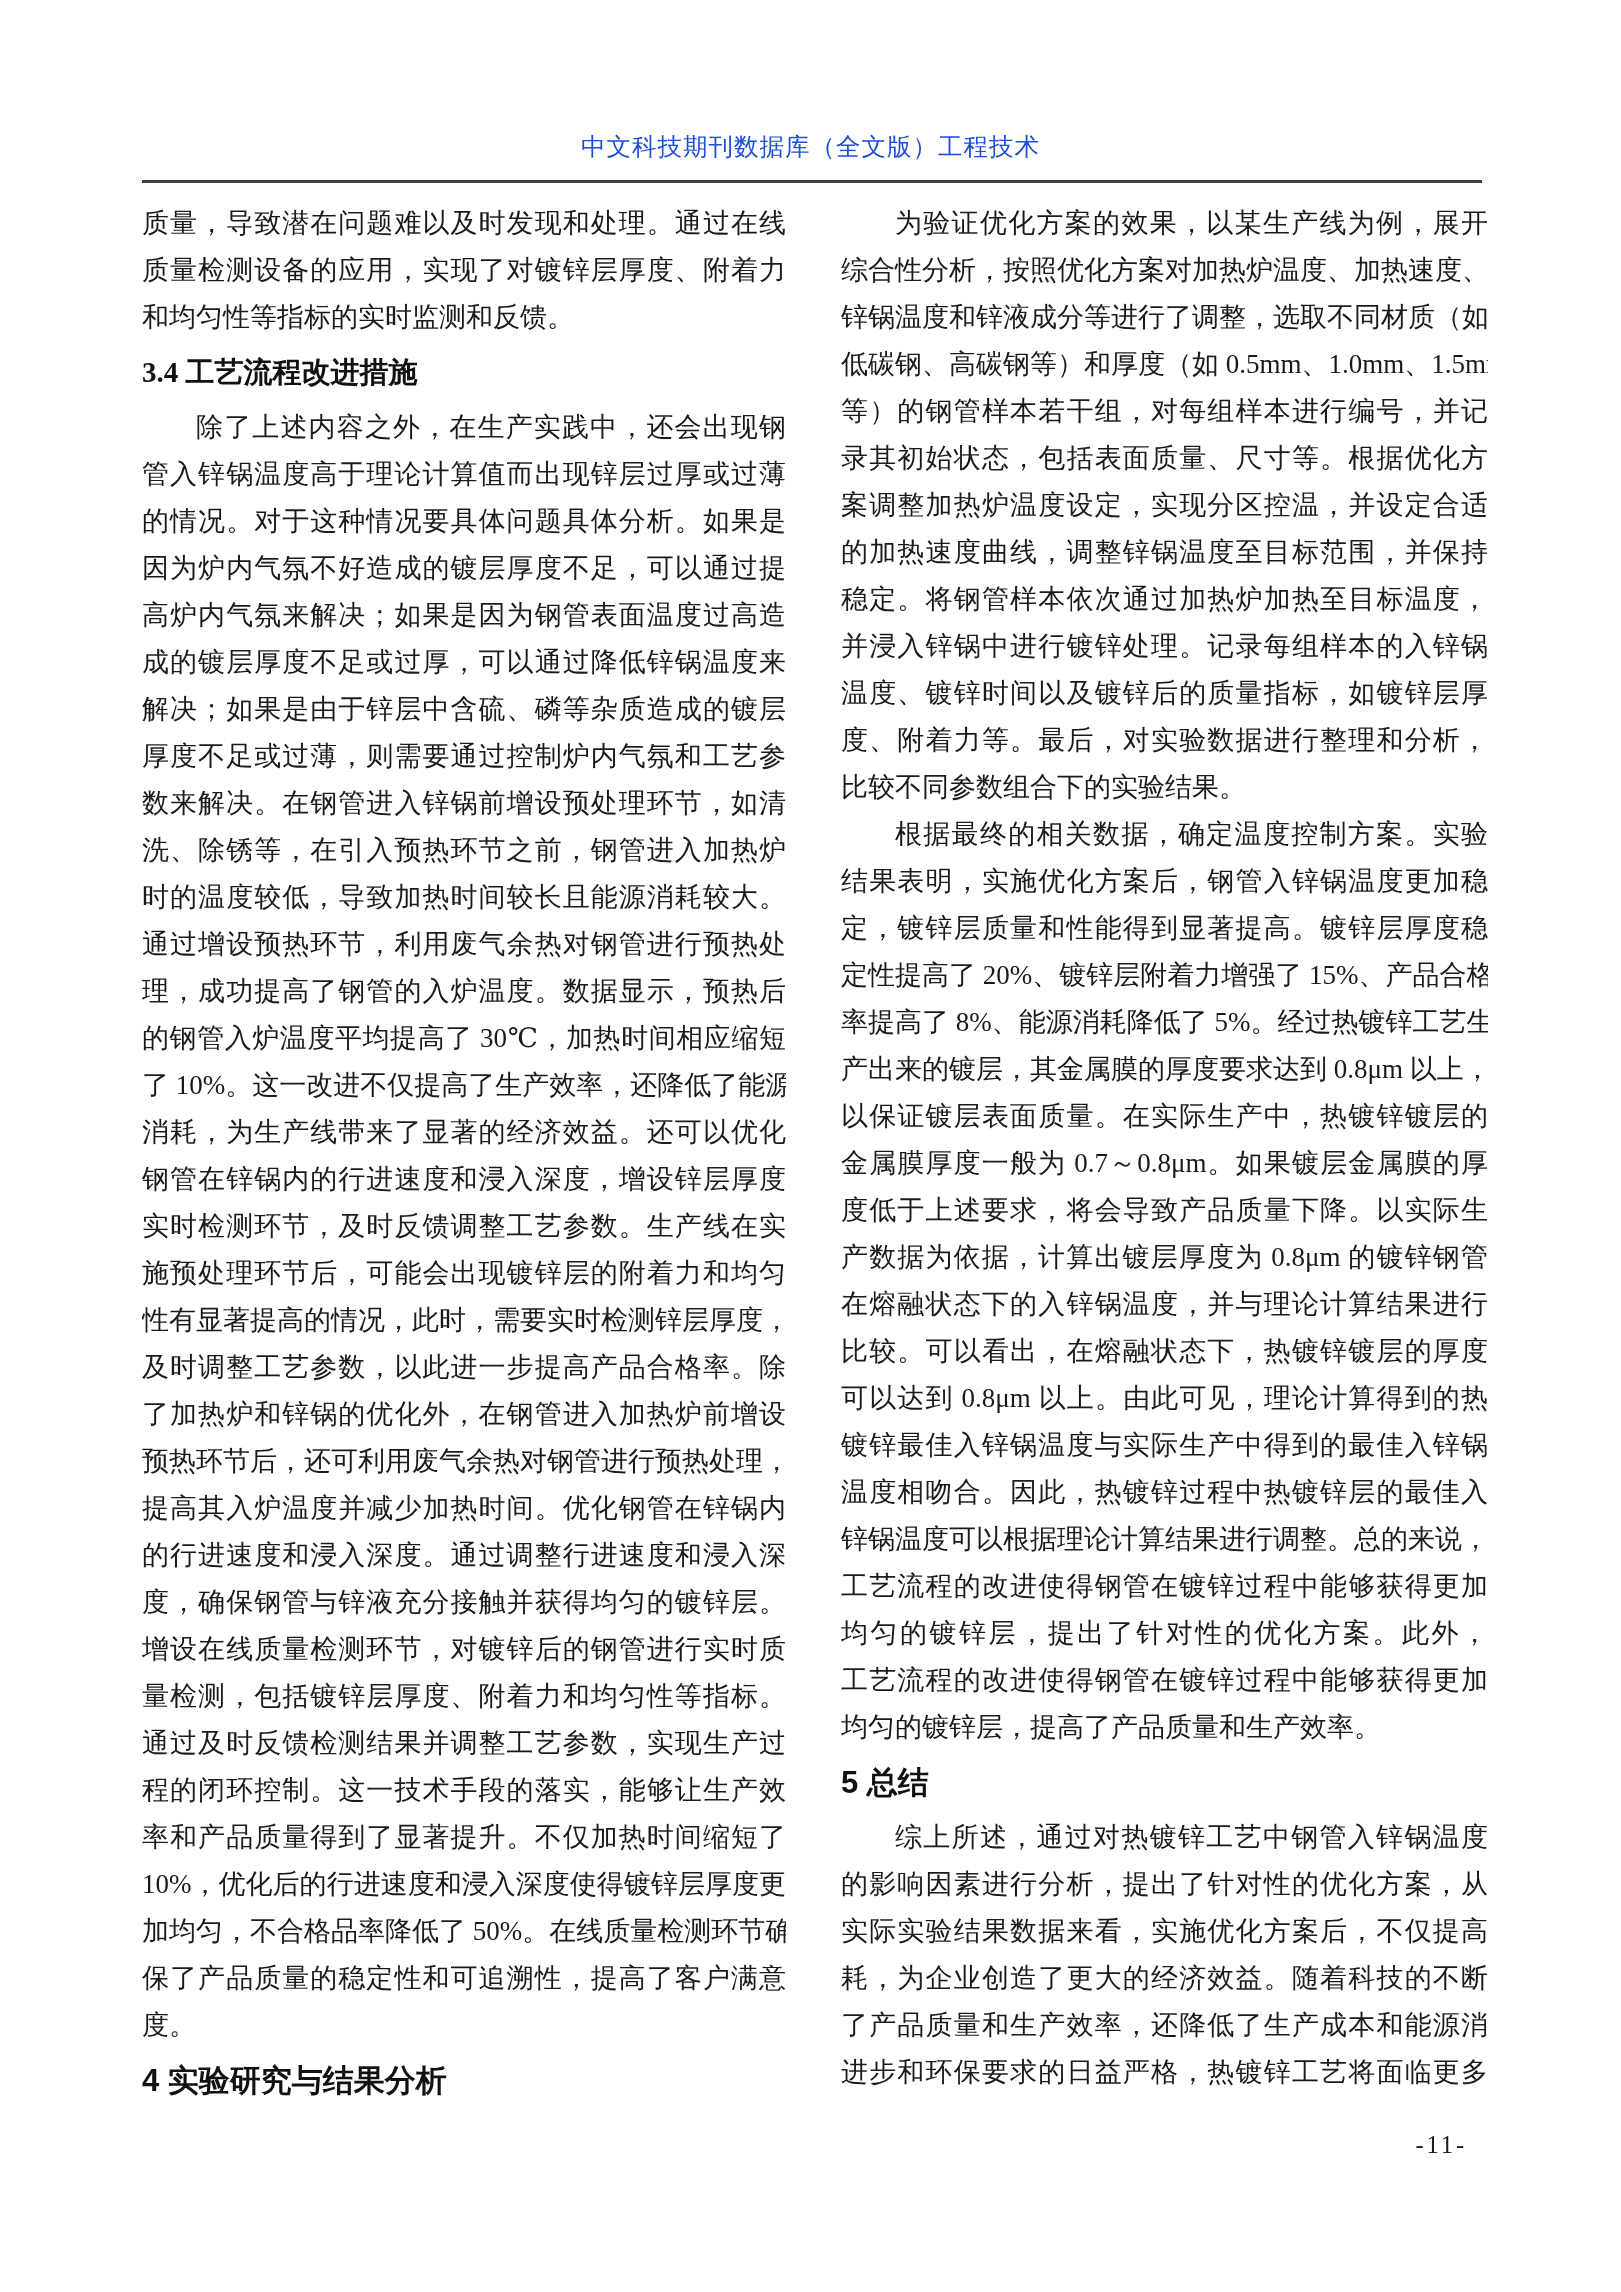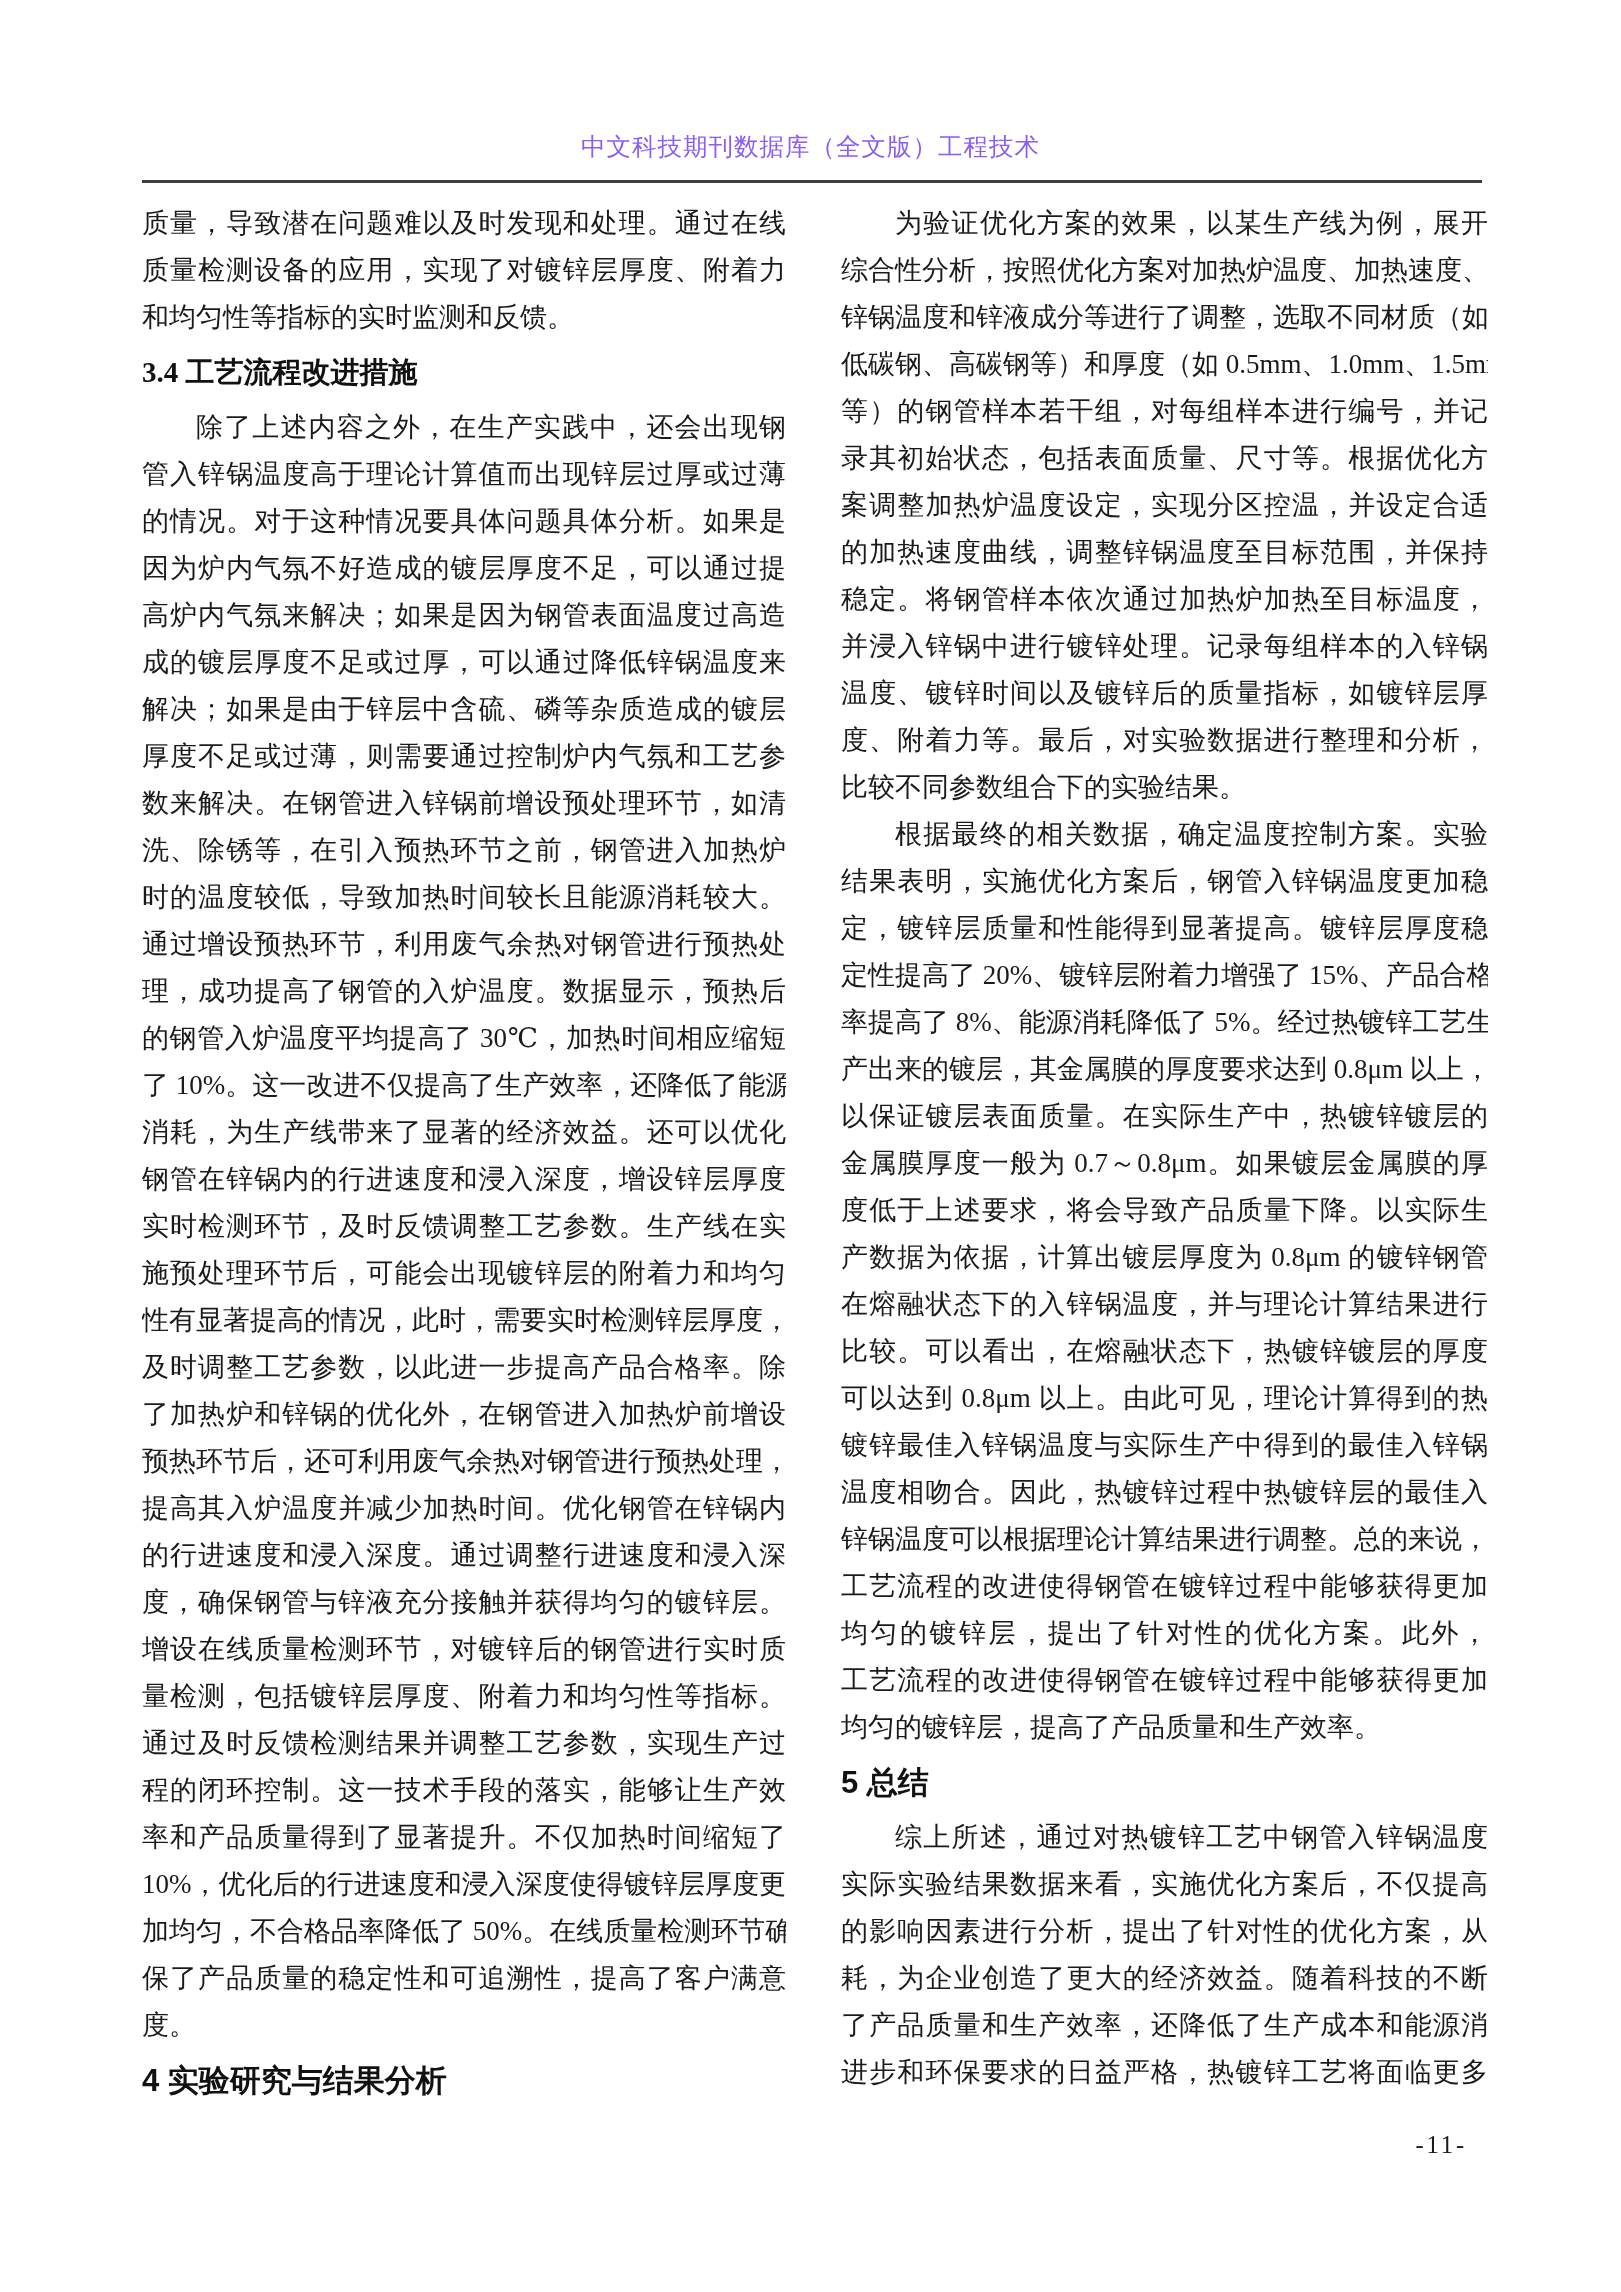--- a/index.html
+++ b/index.html
@@ -12,21 +12,21 @@
     color:#1a1a1a;
     overflow:hidden;
   }
   .header-title{
     position:absolute;
     top:133px;left:0;width:100%;
     text-align:center;
     font-size:24.5px;
     line-height:27.4px;
     letter-spacing:1px;
-    color:#8b5cf6;
+    color:#1d4ed8;
   }
   .header-rule{
     position:absolute;
     top:180px;left:142px;
     width:1340px;height:2.9px;
     background:#3f3f3f;
   }
   .column{
     position:absolute;
     top:200px;
@@ -151,22 +151,22 @@
         <div class="line">温度相吻合。因此，热镀锌过程中热镀锌层的最佳入</div>
         <div class="line">锌锅温度可以根据理论计算结果进行调整。总的来说，</div>
         <div class="line">工艺流程的改进使得钢管在镀锌过程中能够获得更加</div>
         <div class="line">均匀的镀锌层，提出了针对性的优化方案。此外，</div>
         <div class="line">工艺流程的改进使得钢管在镀锌过程中能够获得更加</div>
         <div class="line lastline">均匀的镀锌层，提高了产品质量和生产效率。</div>
       </div>
       <div class="heading h-main">5 总结</div>
       <div class="para">
         <div class="line indent">综上所述，通过对热镀锌工艺中钢管入锌锅温度</div>
+        <div class="line">的影响因素进行分析，提出了针对性的优化方案，从</div>
         <div class="line">实际实验结果数据来看，实施优化方案后，不仅提高</div>
-        <div class="line">的影响因素进行分析，提出了针对性的优化方案，从</div>
         <div class="line">耗，为企业创造了更大的经济效益。随着科技的不断</div>
         <div class="line">了产品质量和生产效率，还降低了生产成本和能源消</div>
         <div class="line">进步和环保要求的日益严格，热镀锌工艺将面临更多</div>
       </div>
     </div>
   <div class="page-number">-11-</div>
 </div>
 
 
 </body></html>

